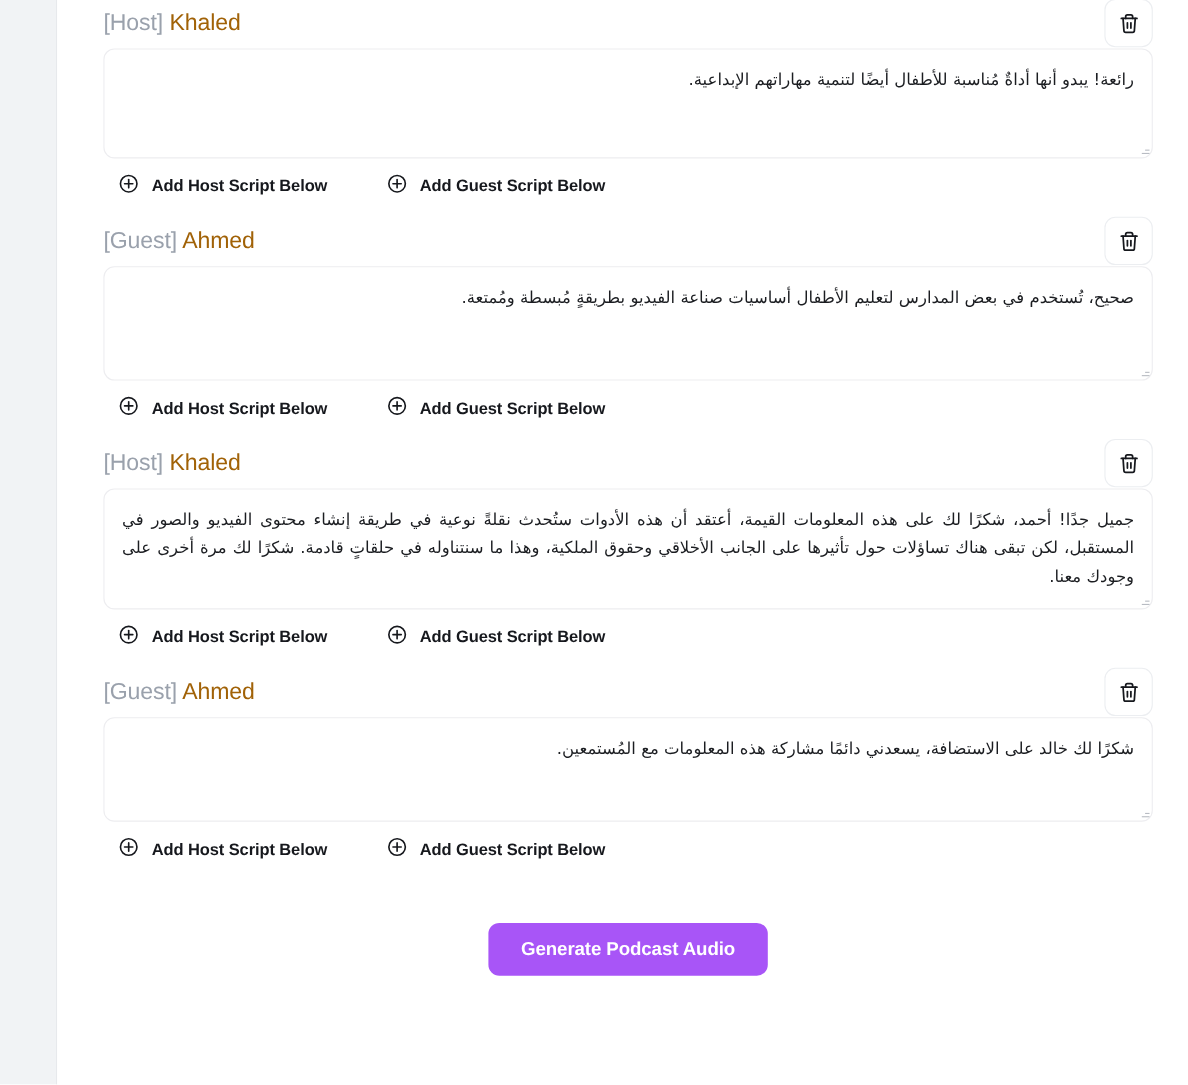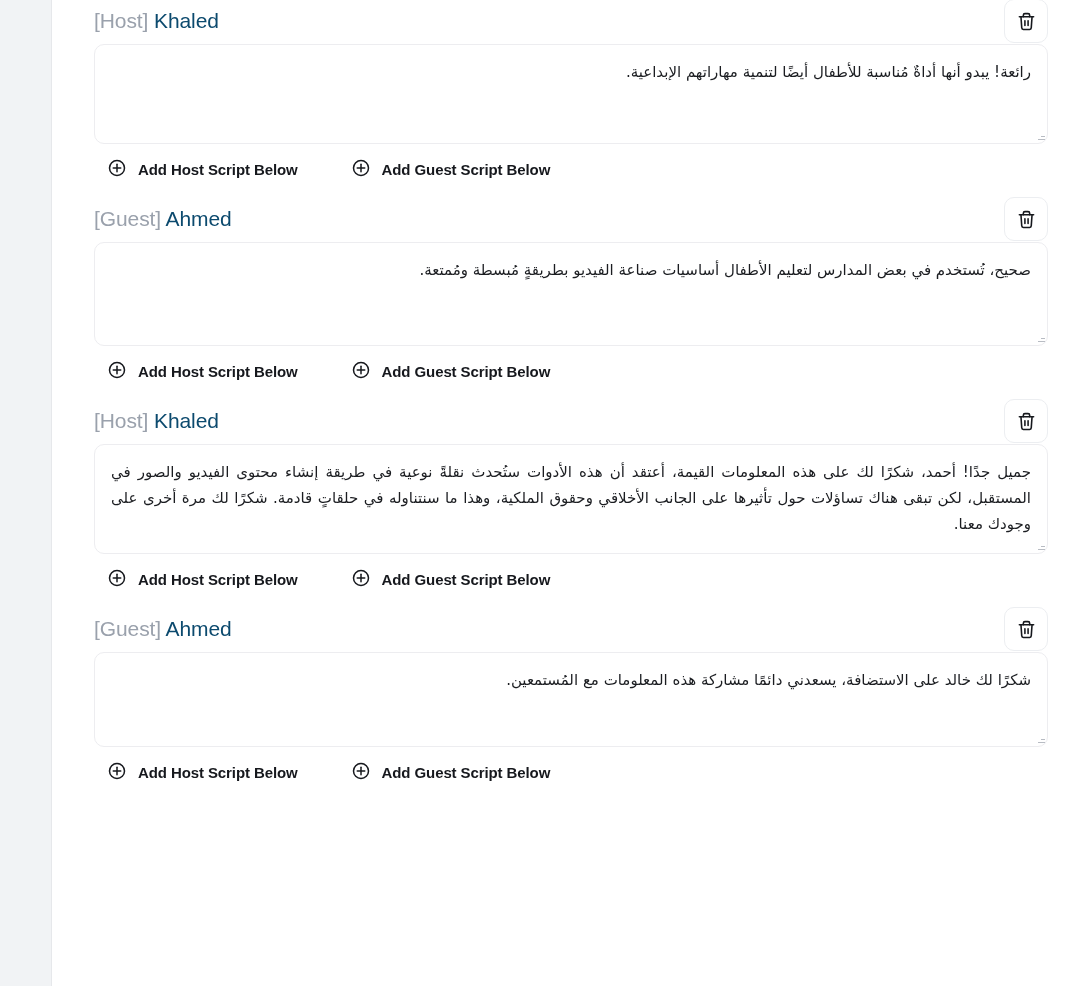--- a/index.html
+++ b/index.html
@@ -60,21 +60,21 @@
     letter-spacing: -0.1px;
     color: #16181d;
     white-space: nowrap;
   }
   .speaker .role {
     color: #9aa1ac;
     font-weight: 400;
     margin-top: 12px;
   }
   .speaker .name {
-    color: #0c4a6e;
+    color: #a16207;
     font-weight: 400;
   }
 
   .delete-btn {
     width: 44px;
     height: 44px;
     border: 1px solid #eceef1;
     border-radius: 10px;
     background: #ffffff;
     display: flex;
@@ -371,16 +371,19 @@
                 <circle cx="12" cy="12" r="10"></circle>
                   <line x1="12" y1="7" x2="12" y2="17"></line>
                   <line x1="7" y1="12" x2="17" y2="12"></line>
               </svg>
             </span>
             <span>Add Guest Script Below</span>
           </button>
         </div>
       </div>
 
+      <div class="footer">
+        <button class="generate-btn">Generate Podcast Audio</button>
+      </div>
 
     </div>
   </div>
 </div>
 
 </body></html>

